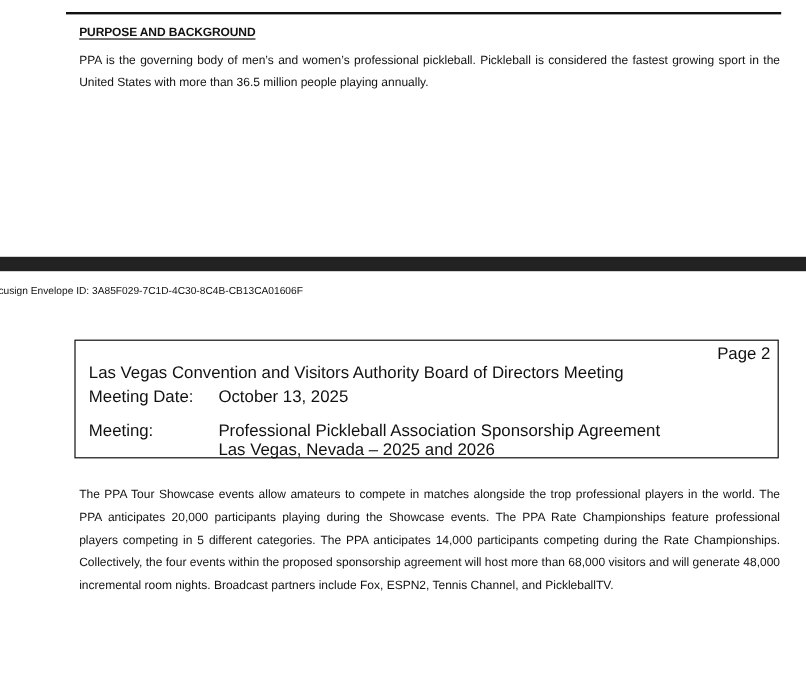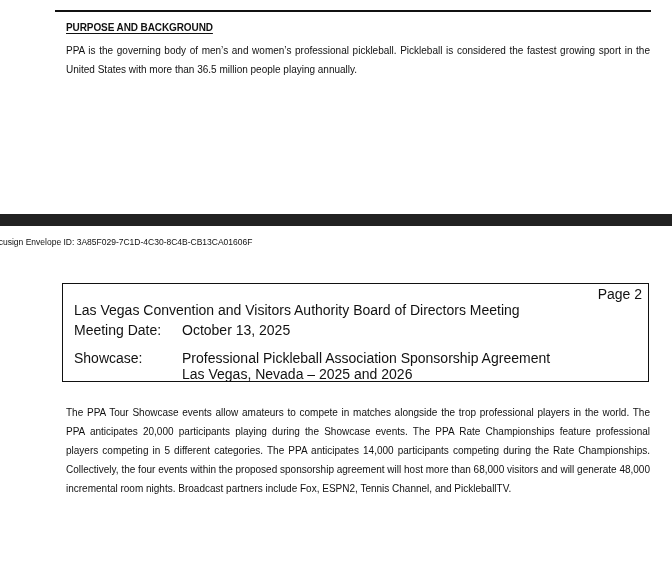--- a/index.html
+++ b/index.html
@@ -48,21 +48,21 @@
 <div class="envelope">ocusign Envelope ID: 3A85F029-7C1D-4C30-8C4B-CB13CA01606F</div>
 
 <div class="header-box">
   <div class="page-no">Page 2</div>
   <div class="hb-line l1">Las Vegas Convention and Visitors Authority Board of Directors Meeting</div>
   <div class="hb-line l3">
     <span>Meeting Date:</span>
     <span class="hb-value">October 13, 2025</span>
   </div>
   <div class="hb-line l4">
-    <span>Showcase:</span>
+    <span>Meeting:</span>
     <span class="hb-value">Professional Pickleball Association Sponsorship Agreement</span>
   </div>
   <div class="hb-line l5">
     <span class="hb-value">Las Vegas, Nevada – 2025 and 2026</span>
   </div>
 </div>
 
 <div class="para p2">The PPA Tour Showcase events allow amateurs to compete in matches alongside the trop professional players in the world.  The PPA anticipates 20,000 participants playing during the Showcase events.  The PPA Rate Championships feature professional players competing in 5 different categories.  The PPA anticipates 14,000 participants competing during the Rate Championships.  Collectively, the four events within the proposed sponsorship agreement will host more than 68,000 visitors and will generate 48,000 incremental room nights. Broadcast partners include Fox, ESPN2, Tennis Channel, and PickleballTV.</div>
 
 </body></html>

